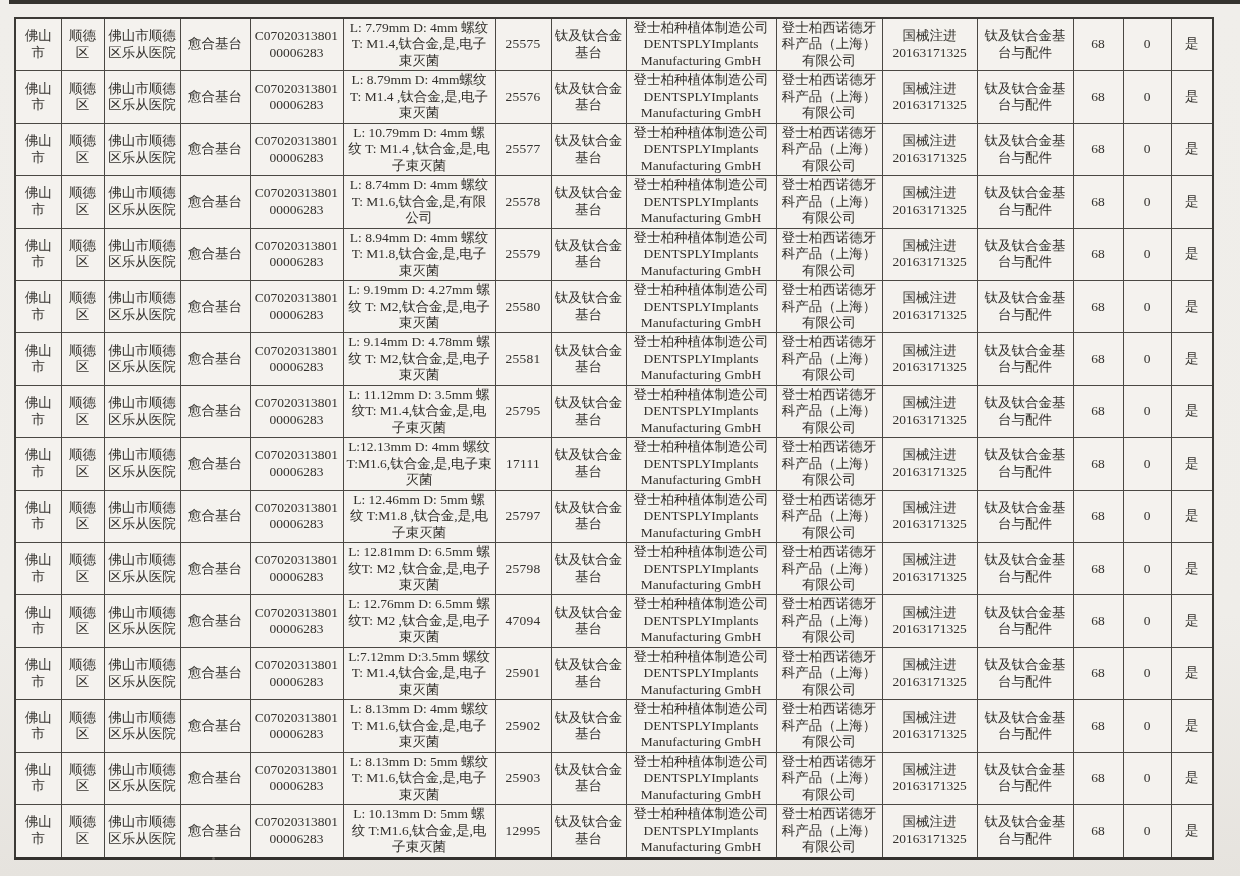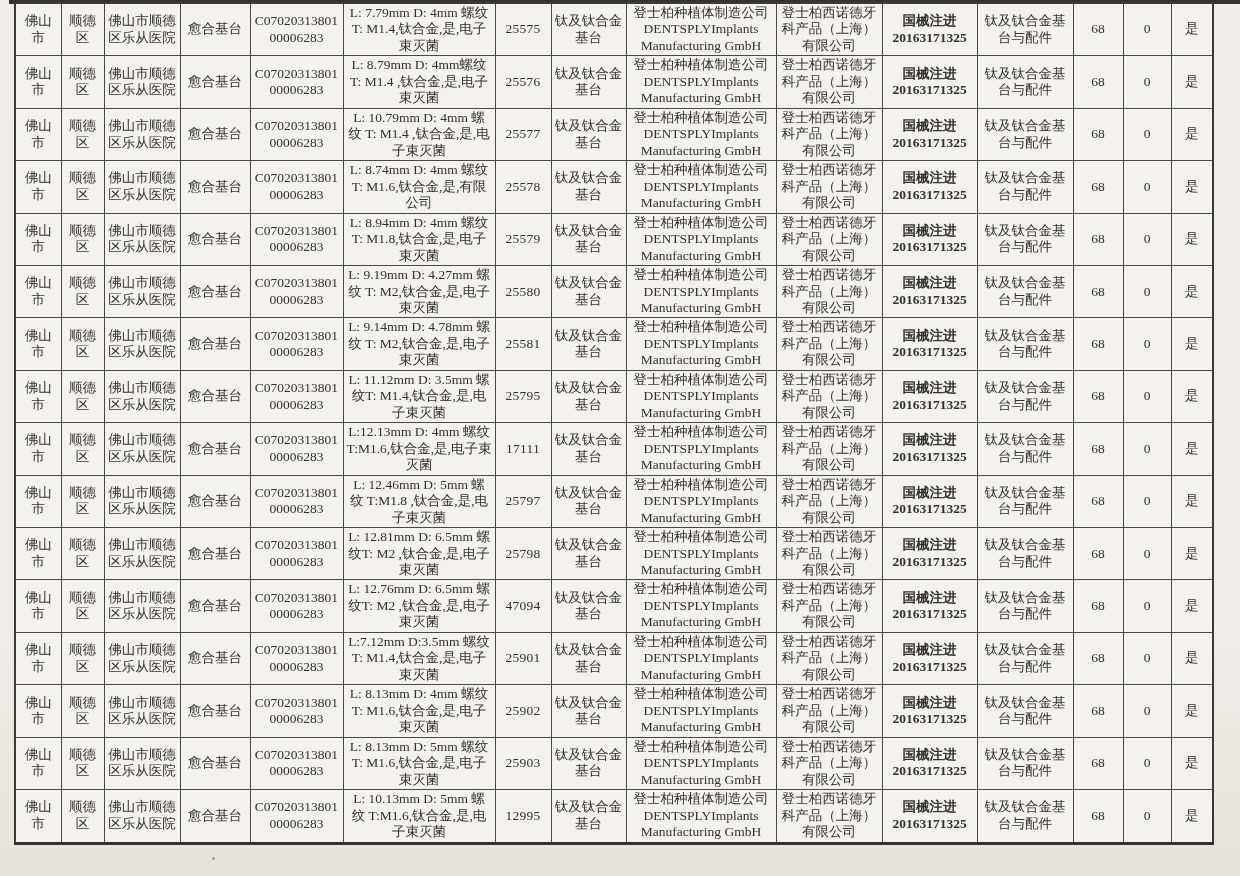--- a/index.html
+++ b/index.html
@@ -8,39 +8,39 @@
     background:linear-gradient(180deg,#f0eeea 0%,#efede9 70%,#e6e3de 100%);
     font-family:"Liberation Serif","DejaVu Serif",serif;
     color:#33312d;
   }
   .page{position:relative;width:1240px;height:876px;}
   
   .scan-bar{position:absolute;left:9px;top:0;width:1231px;height:4px;background:#35332f;}
   .speck{position:absolute;left:212px;top:857px;width:3px;height:3px;border-radius:50%;background:#7d7a74;opacity:.65;}
 
   table.device{
-    position:absolute;left:14px;top:2px;width:1198px;
+    position:absolute;left:14px;top:17px;width:1198px;
     border-collapse:collapse;table-layout:fixed;
     background:#f4f2ee;
   }
   table.device{border:2px solid #3c3a36;}
   table.device tr{height:50px;}
   table.device td{
     border:1.5px solid #4a4843;
     text-align:center;vertical-align:middle;
     padding:1px 3px;
     font-size:13.5px;line-height:1.22;
     overflow:hidden;
   }
   table.device tr:last-child td{border-bottom:3px solid #34322e;}
   td.c-record_code{word-break:break-all;font-size:13px;}
   td.c-specification{font-size:13px;margin-top:16px;}
   td.c-manufacturer{font-size:12.5px;}
   td.c-agent{font-size:13px;}
-  td.c-registration_no{font-size:13px;font-weight:bold;}
+  td.c-registration_no{font-size:13px;}
   td.c-serial_no{font-size:14px;letter-spacing:.3px;}
   
   col.c1{width:46px;}  col.c2{width:43px;}  col.c3{width:76px;}
   col.c4{width:70px;}  col.c5{width:93px;}  col.c6{width:152px;}
   col.c7{width:56px;}  col.c8{width:75px;}  col.c9{width:150px;}
   col.c10{width:106px;}col.c11{width:95px;} col.c12{width:96px;}
   col.c13{width:50px;} col.c14{width:48px;} col.c15{width:42px;}
 </style>
 </head>
 <body>

